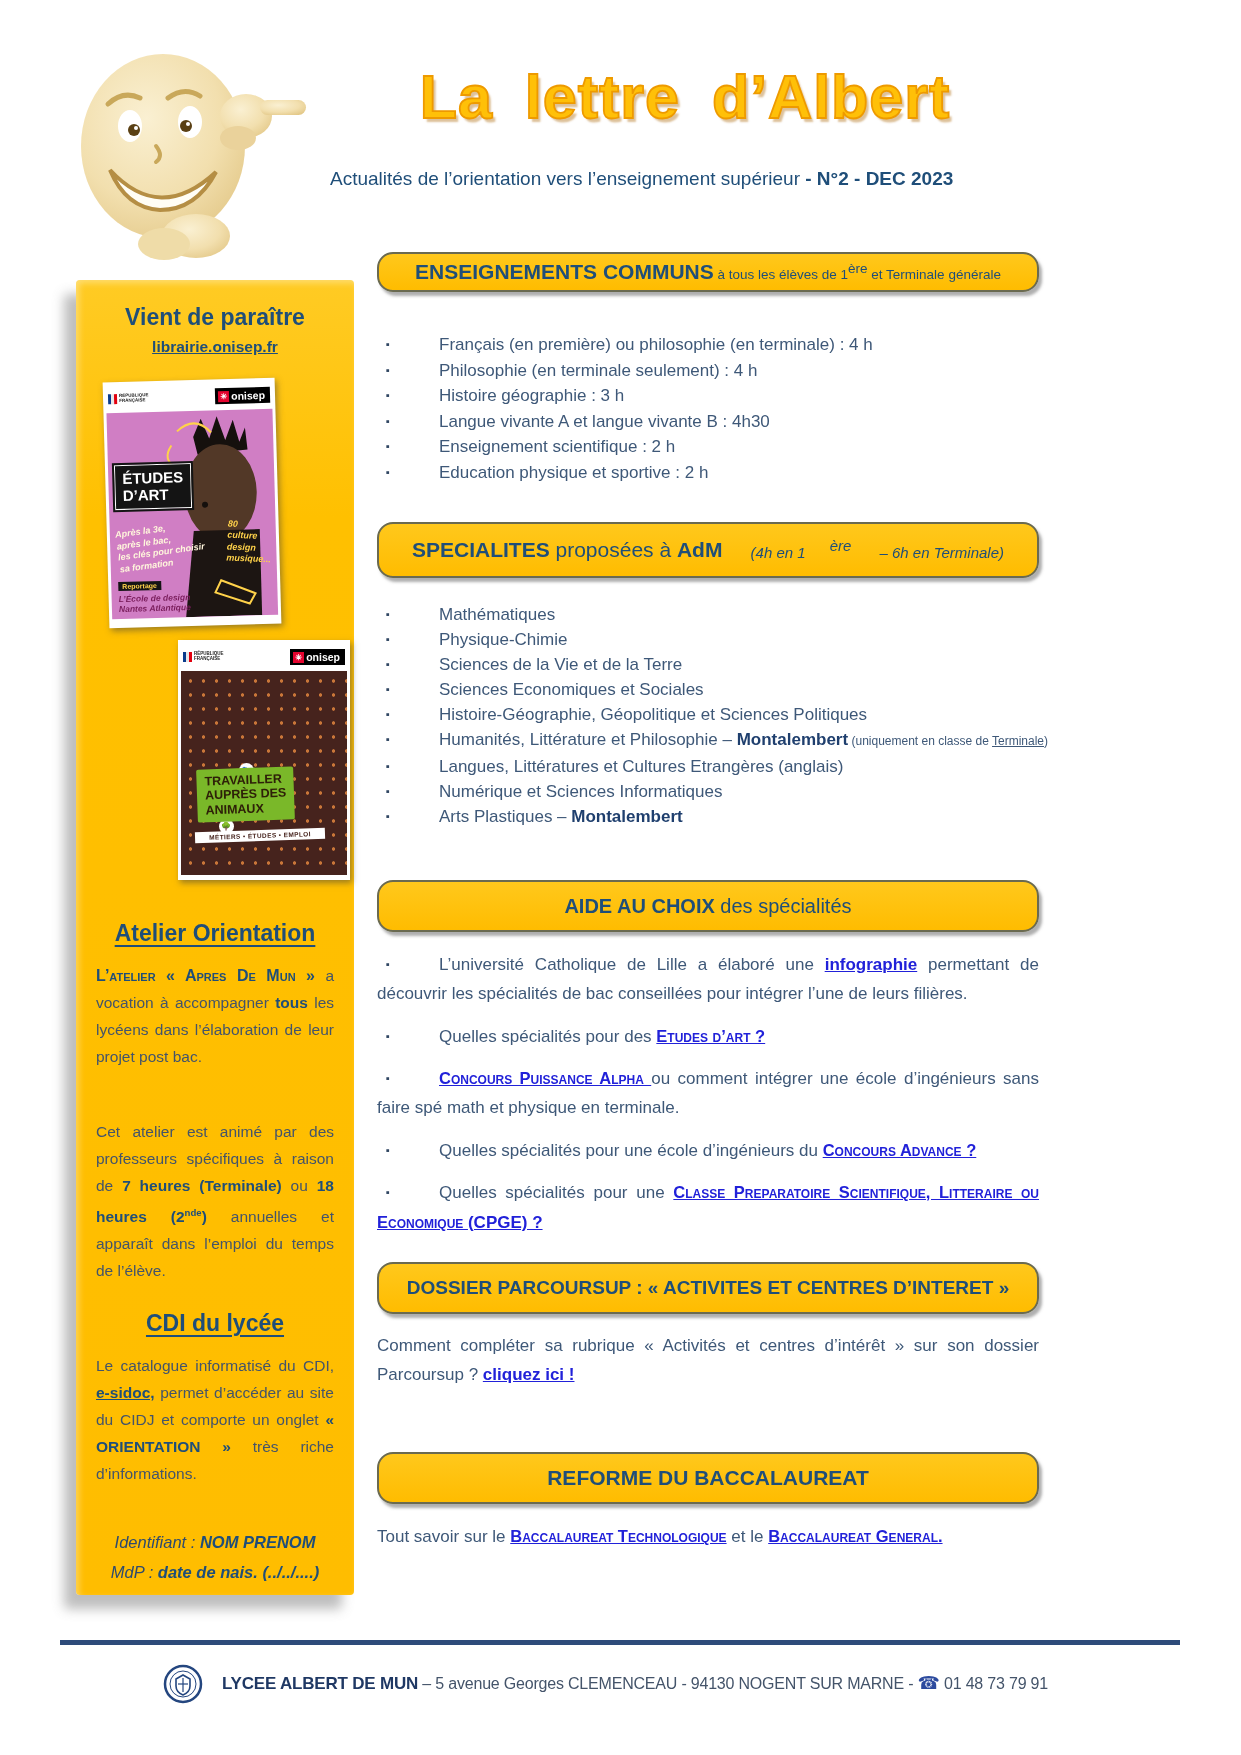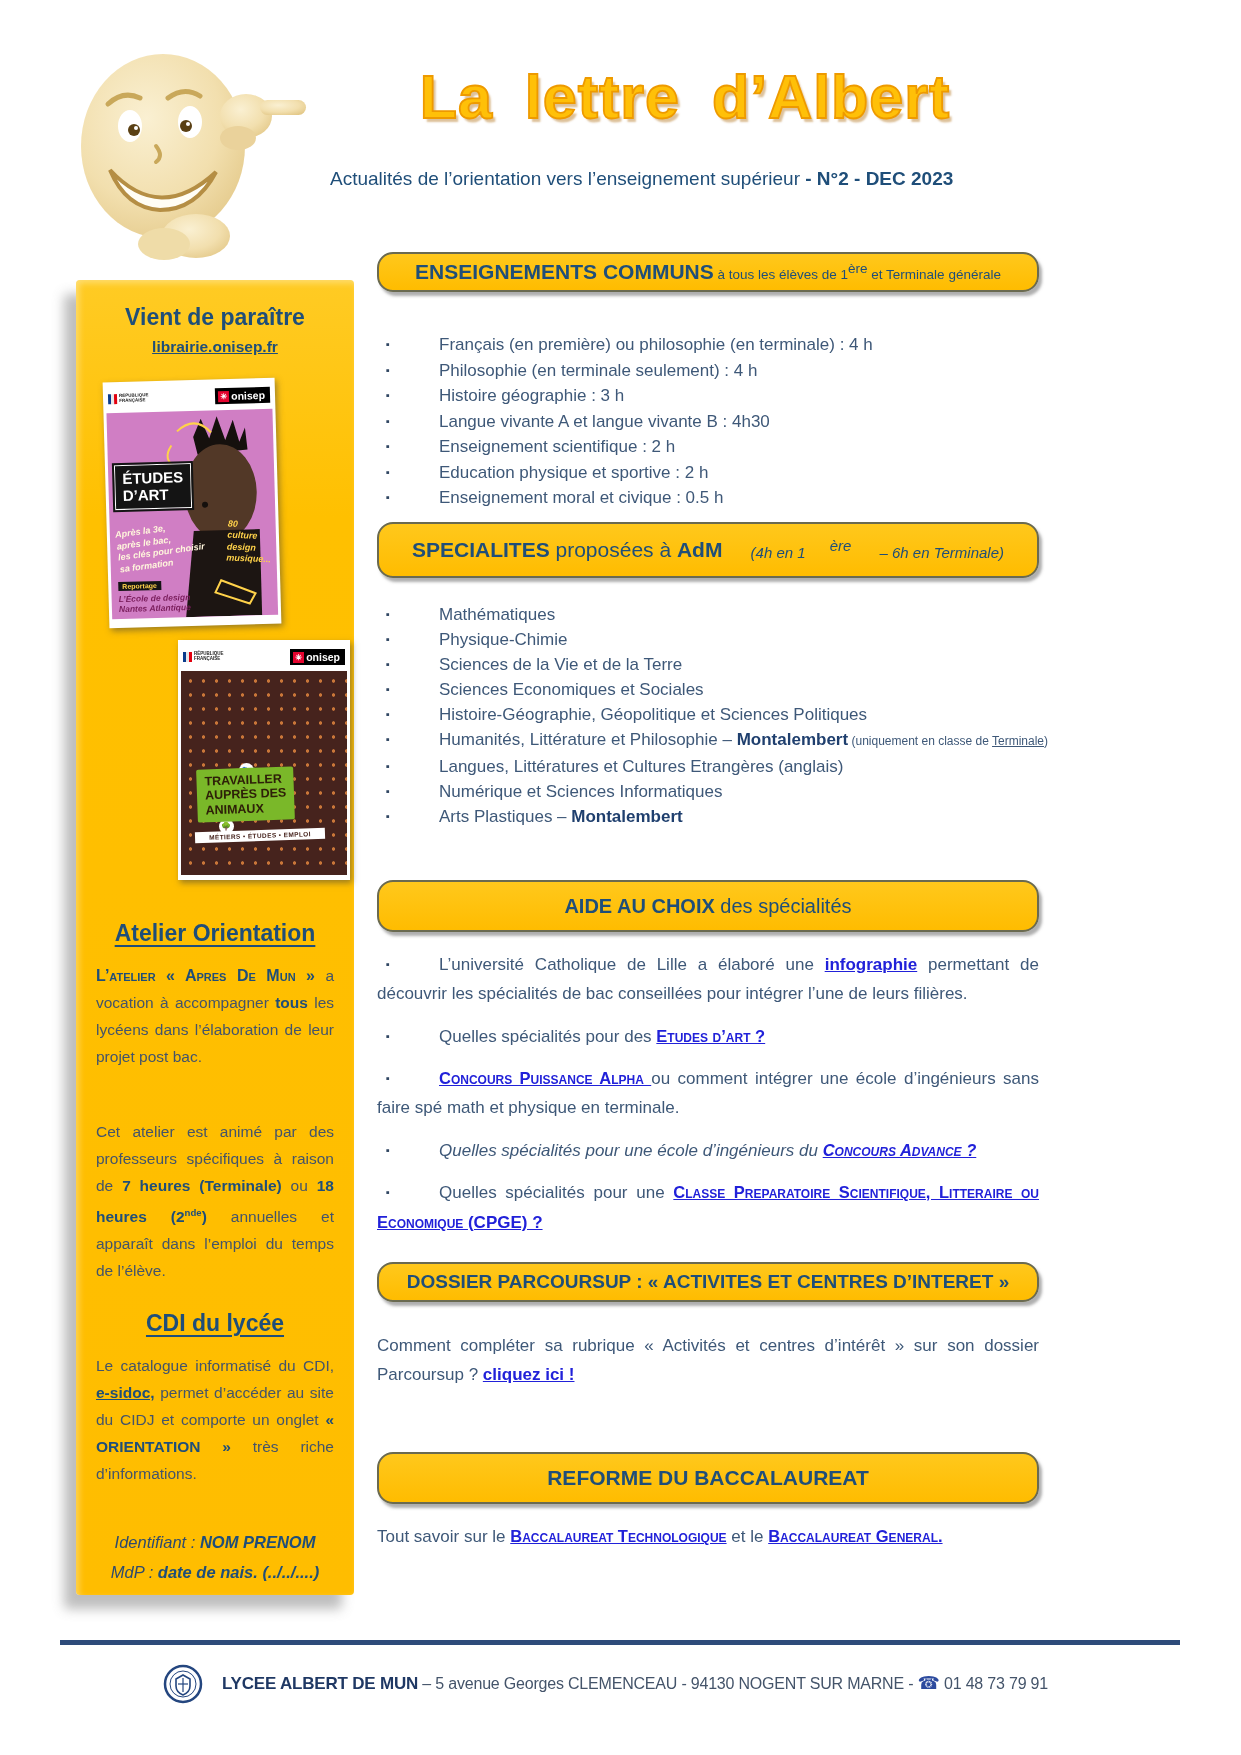--- a/index.html
+++ b/index.html
@@ -225,21 +225,20 @@
     <span><span class="bt">ENSEIGNEMENTS COMMUNS</span><span class="bsub"> à tous les élèves de 1</span><sup class="bsub">ère</sup><span class="bsub"> et Terminale générale</span></span>
   </div>
 
   <div class="list" style="top:332px;">
     <div class="li"><span class="blt">▪</span><span>Français (en première) ou philosophie (en terminale) : 4 h</span></div>
     <div class="li"><span class="blt">▪</span><span>Philosophie (en terminale seulement) : 4 h</span></div>
     <div class="li"><span class="blt">▪</span><span>Histoire géographie : 3 h</span></div>
     <div class="li"><span class="blt">▪</span><span>Langue vivante A et langue vivante B : 4h30</span></div>
     <div class="li"><span class="blt">▪</span><span>Enseignement scientifique : 2 h</span></div>
     <div class="li"><span class="blt">▪</span><span>Education physique et sportive : 2 h</span></div>
-    <div class="li"><span class="blt">▪</span><span>Enseignement moral et civique : 0.5 h</span></div>
   </div>
 
   <div class="banner" style="top:522px;height:56px;">
     <span><span class="bt">SPECIALITES</span><span style="font-size:21px;"> proposées à </span><span class="bt">AdM</span><span class="bit"> (4h en 1</span><sup class="bit">ère</sup><span class="bit"> – 6h en Terminale)</span></span>
   </div>
 
   <div class="list" style="top:602px;">
     <div class="li li2"><span class="blt">▪</span><span>Mathématiques</span></div>
     <div class="li li2"><span class="blt">▪</span><span>Physique-Chimie</span></div>
     <div class="li li2"><span class="blt">▪</span><span>Sciences de la Vie et de la Terre</span></div>
@@ -254,25 +253,25 @@
   <div class="banner" style="top:880px;height:52px;">
     <span style="font-size:20px;"><b>AIDE AU CHOIX</b><span> des spécialités</span></span>
   </div>
 
   <div class="apara" style="top:950px;"><span class="blt">▪</span><span>L’université Catholique de Lille a élaboré une </span><span class="link">infographie</span><span> permettant de découvrir les spécialités de bac conseillées pour intégrer l’une de leurs filières.</span></div>
 
   <div class="apara" style="top:1022px;"><span class="blt">▪</span><span>Quelles spécialités pour des </span><span class="sclink">Etudes d’art ?</span></div>
 
   <div class="apara" style="top:1064px;"><span class="blt">▪</span><span class="sclink">Concours Puissance Alpha </span><span>ou comment intégrer une école d’ingénieurs sans faire spé math et physique en terminale.</span></div>
 
-  <div class="apara" style="top:1136px;font-style:italic;"><span class="blt">▪</span><span>Quelles spécialités pour une école d’ingénieurs du </span><span class="sclink">Concours Advance ?</span></div>
+  <div class="apara" style="top:1136px;"><span class="blt">▪</span><span>Quelles spécialités pour une école d’ingénieurs du </span><span class="sclink">Concours Advance ?</span></div>
 
   <div class="apara" style="top:1178px;"><span class="blt">▪</span><span>Quelles spécialités pour une </span><span class="sclink">Classe Preparatoire Scientifique, Litteraire ou Economique </span><span class="link">(CPGE) ?</span></div>
 
-  <div class="banner" style="top:1262px;height:40px;">
+  <div class="banner" style="top:1262px;height:52px;">
     <span class="bt" style="font-size:19px;">DOSSIER PARCOURSUP : « ACTIVITES ET CENTRES D’INTERET »</span>
   </div>
 
   <div class="apara" style="top:1332px;text-align:justify;"><span>Comment compléter sa rubrique « Activités et centres d’intérêt » sur son dossier Parcoursup ?  </span><span class="link">cliquez ici !</span></div>
 
   <div class="banner" style="top:1452px;height:52px;">
     <span class="bt">REFORME DU BACCALAUREAT</span>
   </div>
 
   <div class="apara" style="top:1522px;text-align:left;"><span>Tout savoir sur le </span><span class="sclink">Baccalaureat Technologique</span><span> et le </span><span class="sclink">Baccalaureat General.</span></div>

